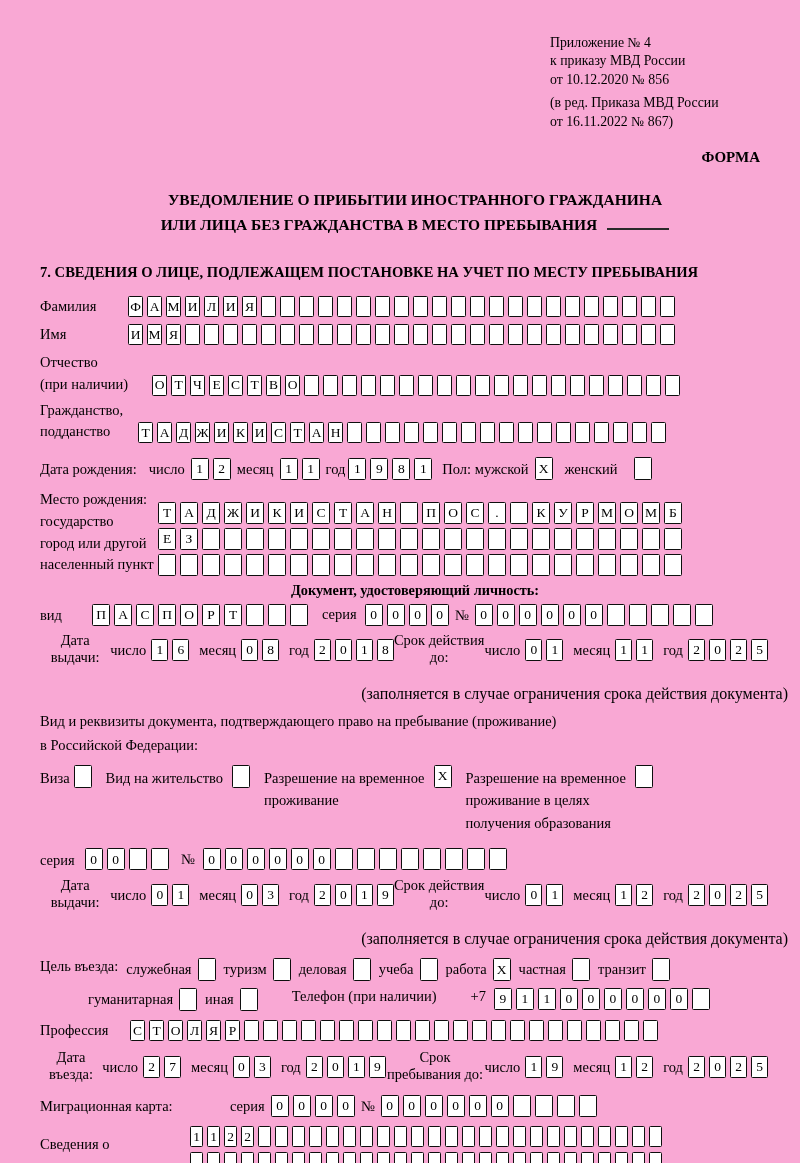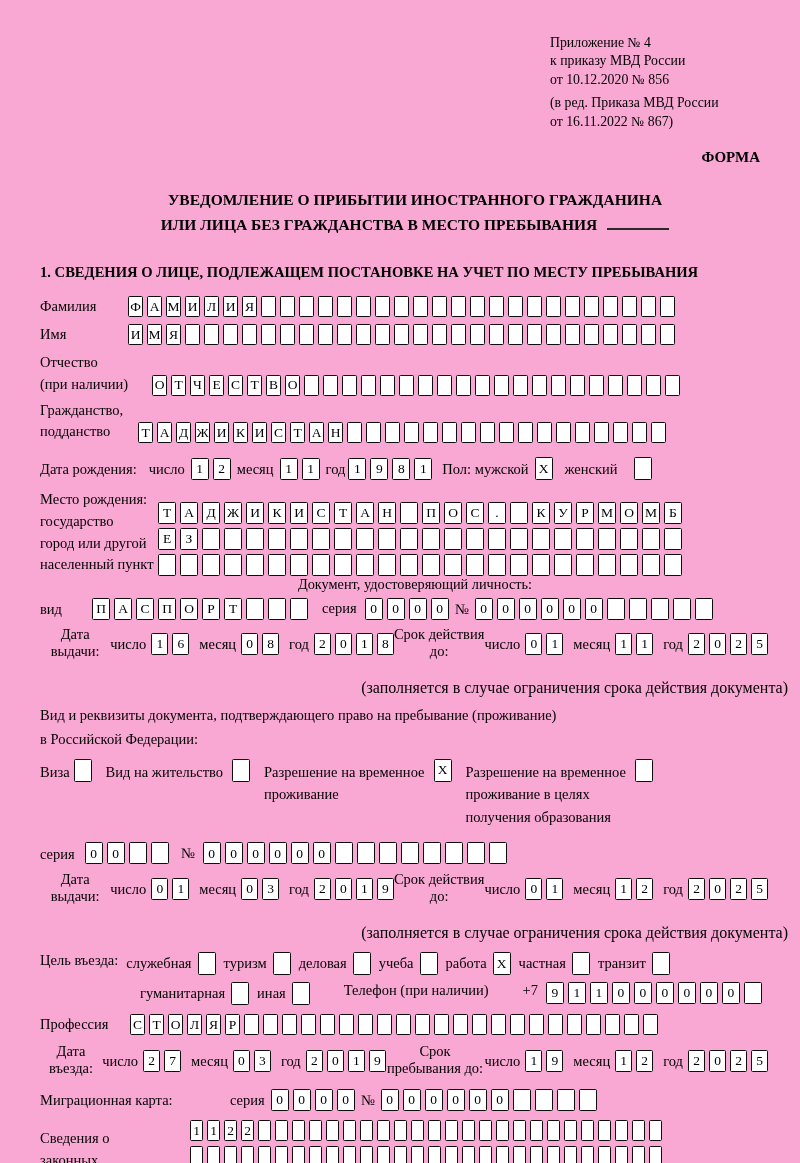--- a/index.html
+++ b/index.html
@@ -25,41 +25,41 @@
     flex: 0 0 auto; width: 15px; height: 21px;
     border: 1.7px solid #0e0e0e; border-radius: 1.5px;
     display: flex; align-items: center; justify-content: center;
     font-size: 13.5px; line-height: 1; background: #fff;
   }
   .wide .cbox { width: 18px; height: 22px; }
   .narrow .cbox { width: 13px; }
   .cb { width: 18px; height: 23px; }
   .w88 { width: 88px; } .w112 { width: 112px; } .w98 { width: 98px; } .w118 { width: 118px; }
   .stack { line-height: 1.5; }
-  .doc-heading { text-align: center; font-weight: normal; font-size: 14.3px; }
+  .doc-heading { text-align: center; font-weight: bold; margin-top: 6px; font-size: 14.3px; }
   .inline-lbl { padding: 2px 6px 0 6px; white-space: nowrap; }
   .dates { display: flex; width: 100%; margin-top: 6px; }
   .dgroup { display: flex; flex-direction: row; }
   .dg-left { width: 375px; }
   .dg-right { margin-left: auto; margin-right: 22px; }
   .dhead { text-align: center; margin-bottom: 2px; }
   .drow { display: flex; align-items: center; }
   .drow .dl { padding: 0 5px 0 0; }
   .drow .dl2 { padding: 0 5px 0 10px; }
   .drow .boxrow { gap: 4px; }
   .drow .cbox { width: 17px; height: 22px; }
   .note { text-align: right; font-size: 16px; margin-top: 17px; padding-right: 2px; }
   .plain { margin-top: 8px; line-height: 1.5; }
   .opts { display: flex; align-items: flex-start; margin-top: 8px; gap: 14px; }
   .opt { display: flex; align-items: flex-start; gap: 9px; }
   .olbl { text-align: left; line-height: 1.55; padding-top: 2px; }
   .purpose-line { display: flex; align-items: flex-start; margin-top: 10px; gap: 8px; flex-wrap: nowrap; }
   .purpose-line .pl { white-space: nowrap; }
   .pitem { display: flex; align-items: center; gap: 6px; white-space: nowrap; }
-  .indent { margin-left: 100px; }
+  .indent { margin-left: 48px; }
   .gapL { margin-left: 26px; }
 </style>
 </head>
 <body>
 
 <div class="page">
 
   <div class="appendix">
     <div>Приложение № 4</div>
     <div>к приказу МВД России</div>
@@ -70,21 +70,21 @@
 
   <div class="forma">ФОРМА</div>
 
   <div class="title">
     <div>УВЕДОМЛЕНИЕ О ПРИБЫТИИ ИНОСТРАННОГО ГРАЖДАНИНА</div>
     <div>
       <span>ИЛИ ЛИЦА БЕЗ ГРАЖДАНСТВА В МЕСТО ПРЕБЫВАНИЯ</span><span class="blank-line"></span>
     </div>
   </div>
 
-  <div class="sec-heading">1. СВЕДЕНИЯ О ЛИЦЕ, ПОДЛЕЖАЩЕМ ПОСТАНОВКЕ НА УЧЕТ ПО МЕСТУ ПРЕБЫВАНИЯ</div>
+  <div class="sec-heading">7. СВЕДЕНИЯ О ЛИЦЕ, ПОДЛЕЖАЩЕМ ПОСТАНОВКЕ НА УЧЕТ ПО МЕСТУ ПРЕБЫВАНИЯ</div>
 
   <div class="row" style="margin-top:13px">
     <div class="lbl w88">Фамилия</div>
     <div class="boxrow">
         <span class="cbox">Ф</span>
         <span class="cbox">А</span>
         <span class="cbox">М</span>
         <span class="cbox">И</span>
         <span class="cbox">Л</span>
         <span class="cbox">И</span>

